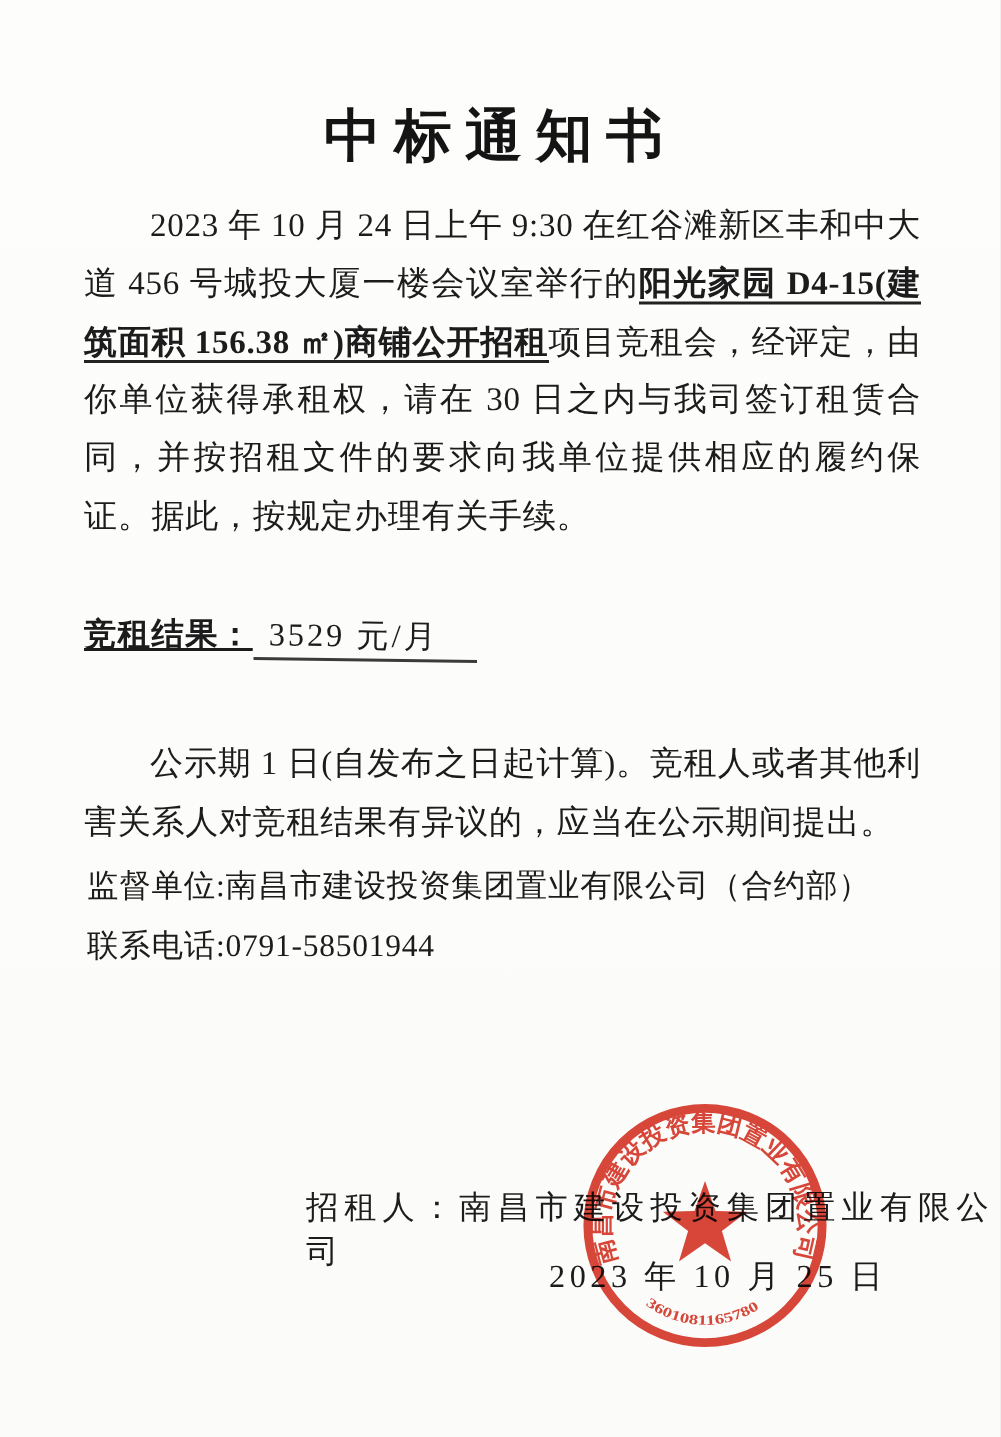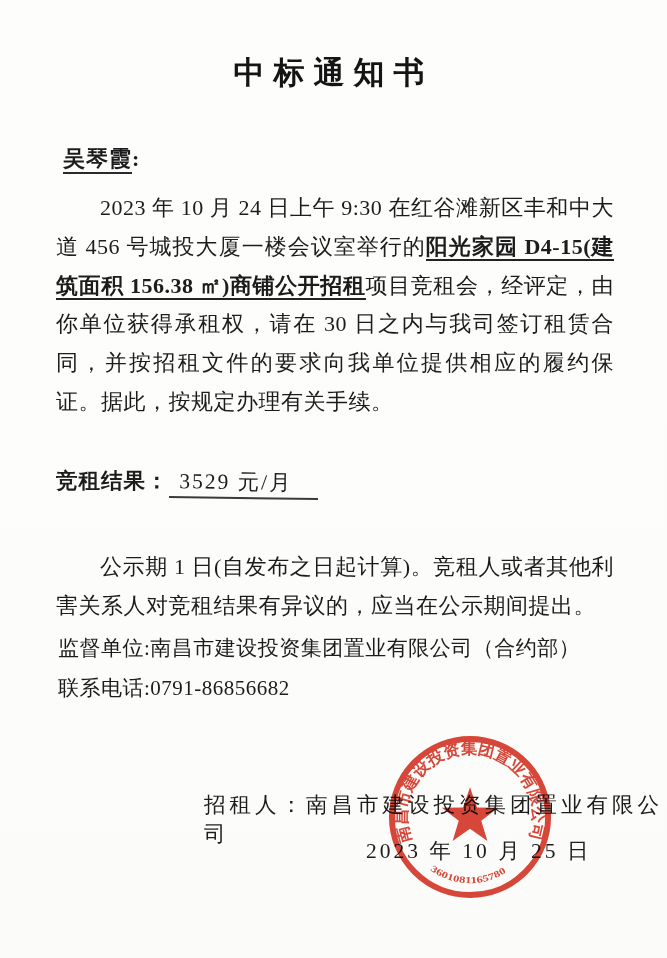--- a/index.html
+++ b/index.html
@@ -8,23 +8,23 @@
     position: relative;
     width: 667px;
     height: 958px;
     margin: 0 auto;
     background: linear-gradient(180deg, #fdfdfc 0%, #fcfcfa 60%, #fbfbf9 100%);
     overflow: hidden;
     font-family: "Liberation Serif", "DejaVu Serif", serif;
     color: #1c1c1c;
   }
   .doc-title {
-    margin-top: 52px;
+    margin-top: 65px;
     text-align: center;
-    font-size: 31px;
+    font-size: 38px;
     font-weight: 700;
     letter-spacing: 9px;
     color: #141414;
   }
   .salutation {
     margin: 50px 0 0 63px;
     font-size: 22px;
     font-weight: 700;
     letter-spacing: 1px;
   }
@@ -37,20 +37,21 @@
     text-indent: 2em;
     letter-spacing: 0.5px;
   }
   .hl {
     font-weight: 700;
     border-bottom: 2px solid #222;
   }
   .result-line {
     margin: 44px 0 0 56px;
     font-size: 21.5px;
+    text-decoration: underline;
   }
   .result-label { font-weight: 700; letter-spacing: 1px; }
   .result-value {
     display: inline-block;
     padding: 0 26px 1px 10px;
     border-bottom: 2px solid #3a3a3a;
     transform: rotate(0.8deg);
     transform-origin: left bottom;
     letter-spacing: 2px;
   }
@@ -88,37 +89,34 @@
   }
   .seal text { font-family: "Liberation Serif", "DejaVu Serif", serif; }
 </style>
 </head>
 <body>
 
 <div class="page">
 
   <h1 class="doc-title">中标通知书</h1>
 
-  <div class="salutation">
-    <span class="name">吴琴霞</span><span>:</span>
-  </div>
 
   <p class="body-para">
     <span>2023 年 10 月 24 日上午 9:30 在红谷滩新区丰和中大道 456 号城投大厦一楼会议室举行的</span><span class="hl">阳光家园 D4-15(建筑面积 156.38 ㎡)商铺公开招租</span><span>项目竞租会，经评定，由你单位获得承租权，请在 30 日之内与我司签订租赁合同，并按招租文件的要求向我单位提供相应的履约保证。据此，按规定办理有关手续。</span>
   </p>
 
   <div class="result-line">
     <span class="result-label">竞租结果：</span><span class="result-value">3529 元/月</span>
   </div>
 
   <p class="body-para para2">公示期 1 日(自发布之日起计算)。竞租人或者其他利害关系人对竞租结果有异议的，应当在公示期间提出。</p>
 
   <div class="contact-block">
     <div class="contact-line">监督单位:南昌市建设投资集团置业有限公司（合约部）</div>
-    <div class="contact-line">联系电话:0791-86856682</div>
+    <div class="contact-line">联系电话:0791-58501944</div>
   </div>
 
   <div class="lessor-line">
     <span>招租人：</span><span>南昌市建设投资集团置业有限公司</span>
   </div>
 
   <div class="date-line">2023 年 10 月 25 日</div>
 
   <svg class="seal" viewBox="0 0 170 170" xmlns="http://www.w3.org/2000/svg" aria-hidden="true">
     <defs>

